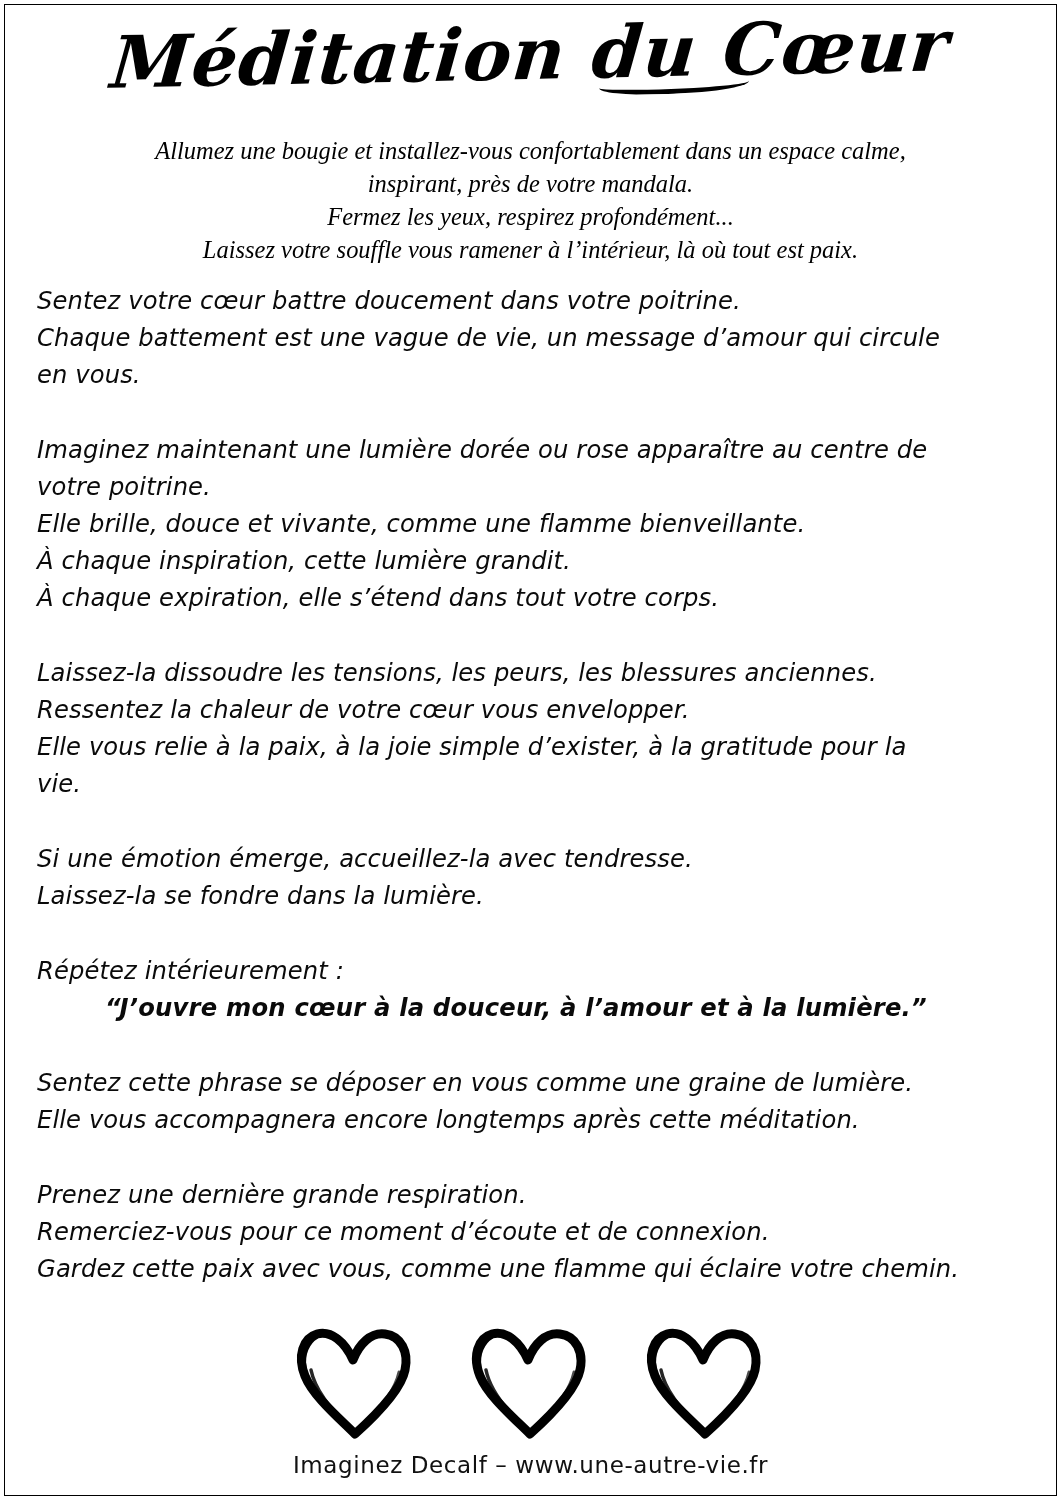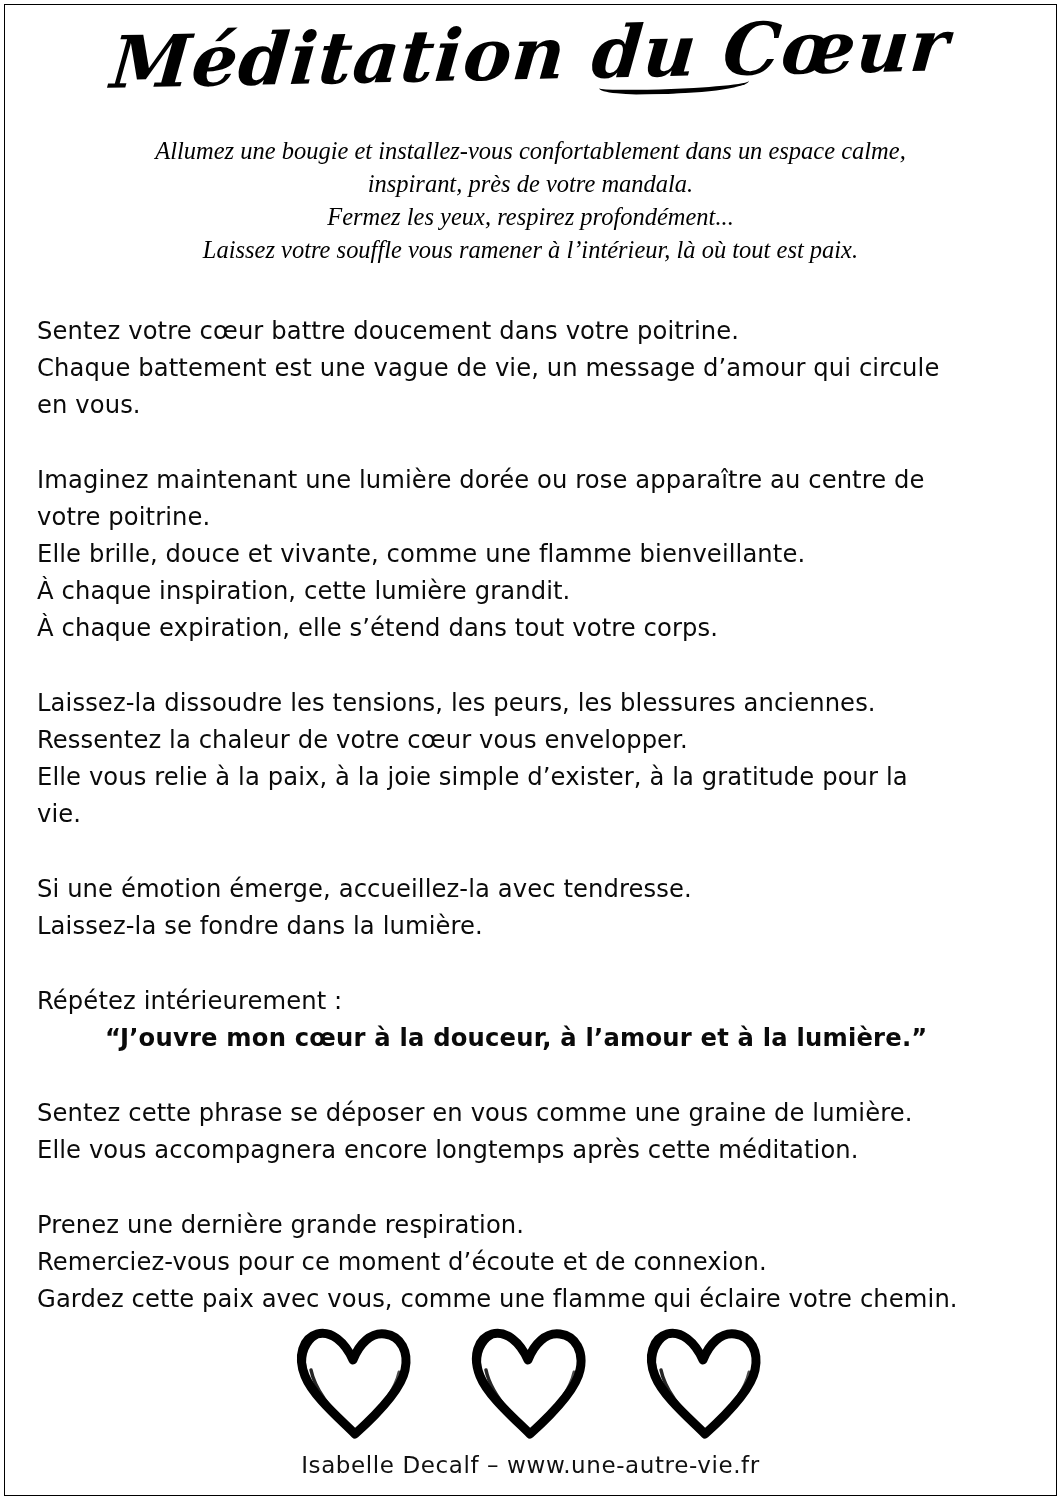--- a/index.html
+++ b/index.html
@@ -85,21 +85,22 @@
     transform: scaleX(0.96);
     transform-origin: center top;
   }
   .subtitle div { white-space: nowrap; }
 
   
   .body-block {
     position: absolute;
     left: 37px;
     right: 36px;
-    top: 312px;
+    top: 282px;
+    font-style: italic;
   }
   .para {
     font-family: "DejaVu Sans", sans-serif;
     font-size: 25px;
     line-height: 37px;
     color: #0a0a0a;
     letter-spacing: 0.1px;
     margin: 0 0 38px 0;
     transform: scaleX(0.97);
     transform-origin: left top;
@@ -231,16 +232,16 @@
       <svg class="heart" viewBox="0 0 130 120">
         <path d="M64 112 C48 96 22 74 14 54 C6 34 12 16 26 12 C40 8 54 20 62 38 C68 22 80 10 94 12 C110 14 118 30 114 48 C110 68 84 94 64 112 Z" fill="none" stroke="#000" stroke-width="9" stroke-linecap="round" stroke-linejoin="round"></path>
         <path d="M26 14 C16 20 11 32 13 46" fill="none" stroke="#000" stroke-width="5" stroke-linecap="round"></path>
         <path d="M20 48 C24 68 42 90 62 108" fill="none" stroke="#000" stroke-width="3.5" stroke-linecap="round" opacity="0.85"></path>
         <path d="M108 50 C104 68 88 88 70 104" fill="none" stroke="#000" stroke-width="3" stroke-linecap="round" opacity="0.7"></path>
         <path d="M30 10 C44 8 56 20 62 34" fill="none" stroke="#000" stroke-width="3.5" stroke-linecap="round" opacity="0.8"></path>
       </svg>
 
     </div>
 
-    <div class="footer">Isabelle Decalf – www.une-autre-vie.fr</div>
+    <div class="footer">Imaginez Decalf – www.une-autre-vie.fr</div>
 
   </div>
 </div>
 
 </body></html>

